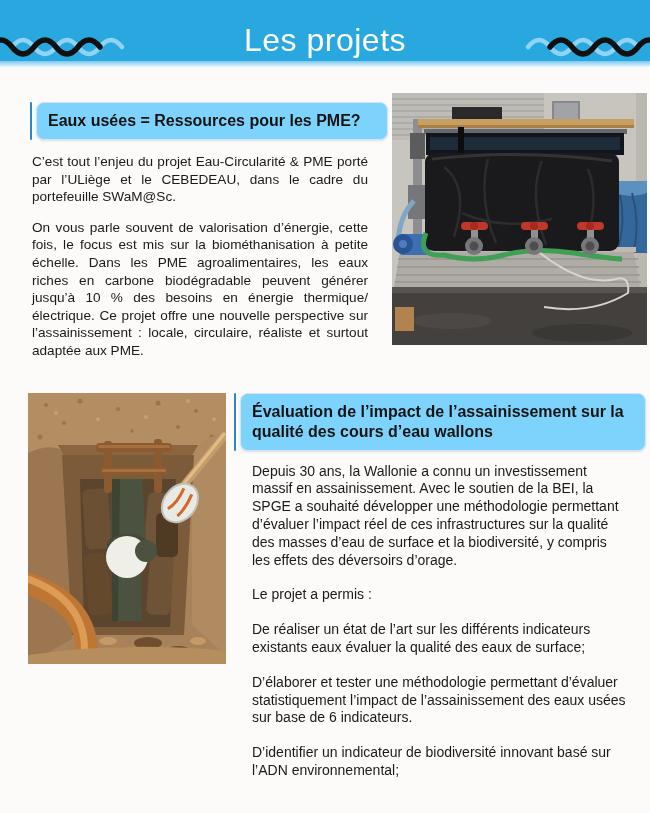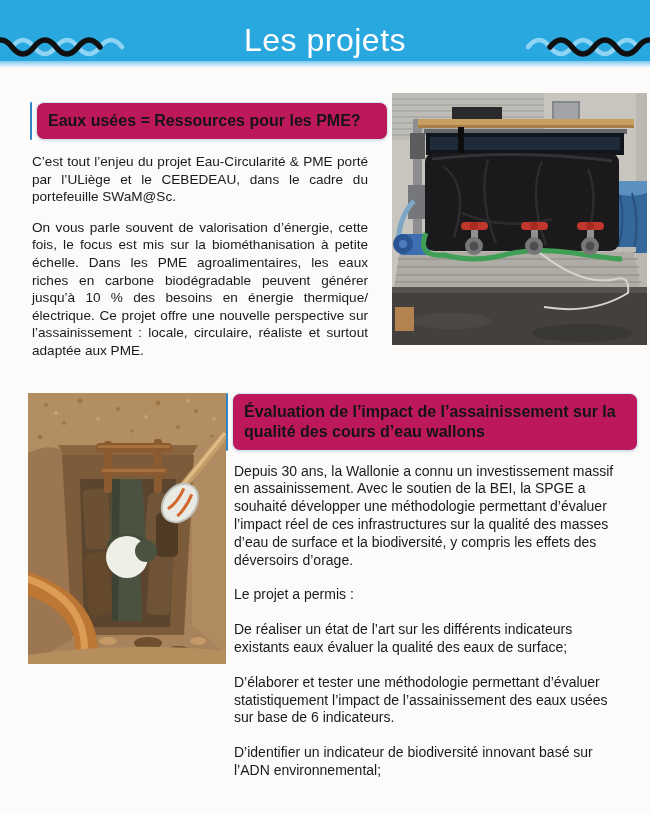--- a/index.html
+++ b/index.html
@@ -23,33 +23,33 @@
   .wave { position:absolute; top:29px; }
   .wave.left { left:0; }
   .wave.right { right:0; transform:scaleX(-1); }
   
   .article { position:relative; }
   .a1 { margin:35px 0 0 30px; }
   .a1-text { width:358px; }
   .headrow { display:flex; align-items:stretch; }
   .accent { width:2px; background:#2E86C8; margin-right:4px; border-radius:1px; }
   .hbox {
-    flex:1; margin:0; background:#be185d;
+    flex:1; margin:0; background:#7dd3fc;
     border:1px solid #D3E5F2; border-radius:8px;
     padding:8px 11px; font-size:16px; font-weight:700; line-height:20px;
     box-shadow:0 1px 2px rgba(110,145,170,0.25);
     color:#141414;
   }
   .a1-text p { margin:13px 20px 0 2px; font-size:13.6px; line-height:17.6px; text-align:justify; }
   figure { margin:0; }
   .a1-photo { position:absolute; top:-9px; right:3px; width:255px; height:252px; }
-  .a2 { margin:33px 0 0 28px; display:flex; }
+  .a2 { margin:33px 0 0 28px; display:flex; gap:8px; }
   .a2-photo { width:198px; height:271px; flex:0 0 auto; }
   .a2-text { width:412px; }
-  .a2-text p { margin:12px 8px 0; font-size:14px; line-height:17.8px; text-align:left; }
+  .a2-text p { margin:12px 18px 0; font-size:14px; line-height:17.8px; text-align:left; }
   .a2-text p + p { margin-top:17px; }
   p.bold { font-weight:400; }
   svg { display:block; }
 </style>
 </head>
 <body>
 
 <header class="header">
   <div class="band"></div>
   <div class="band-edge"></div>

